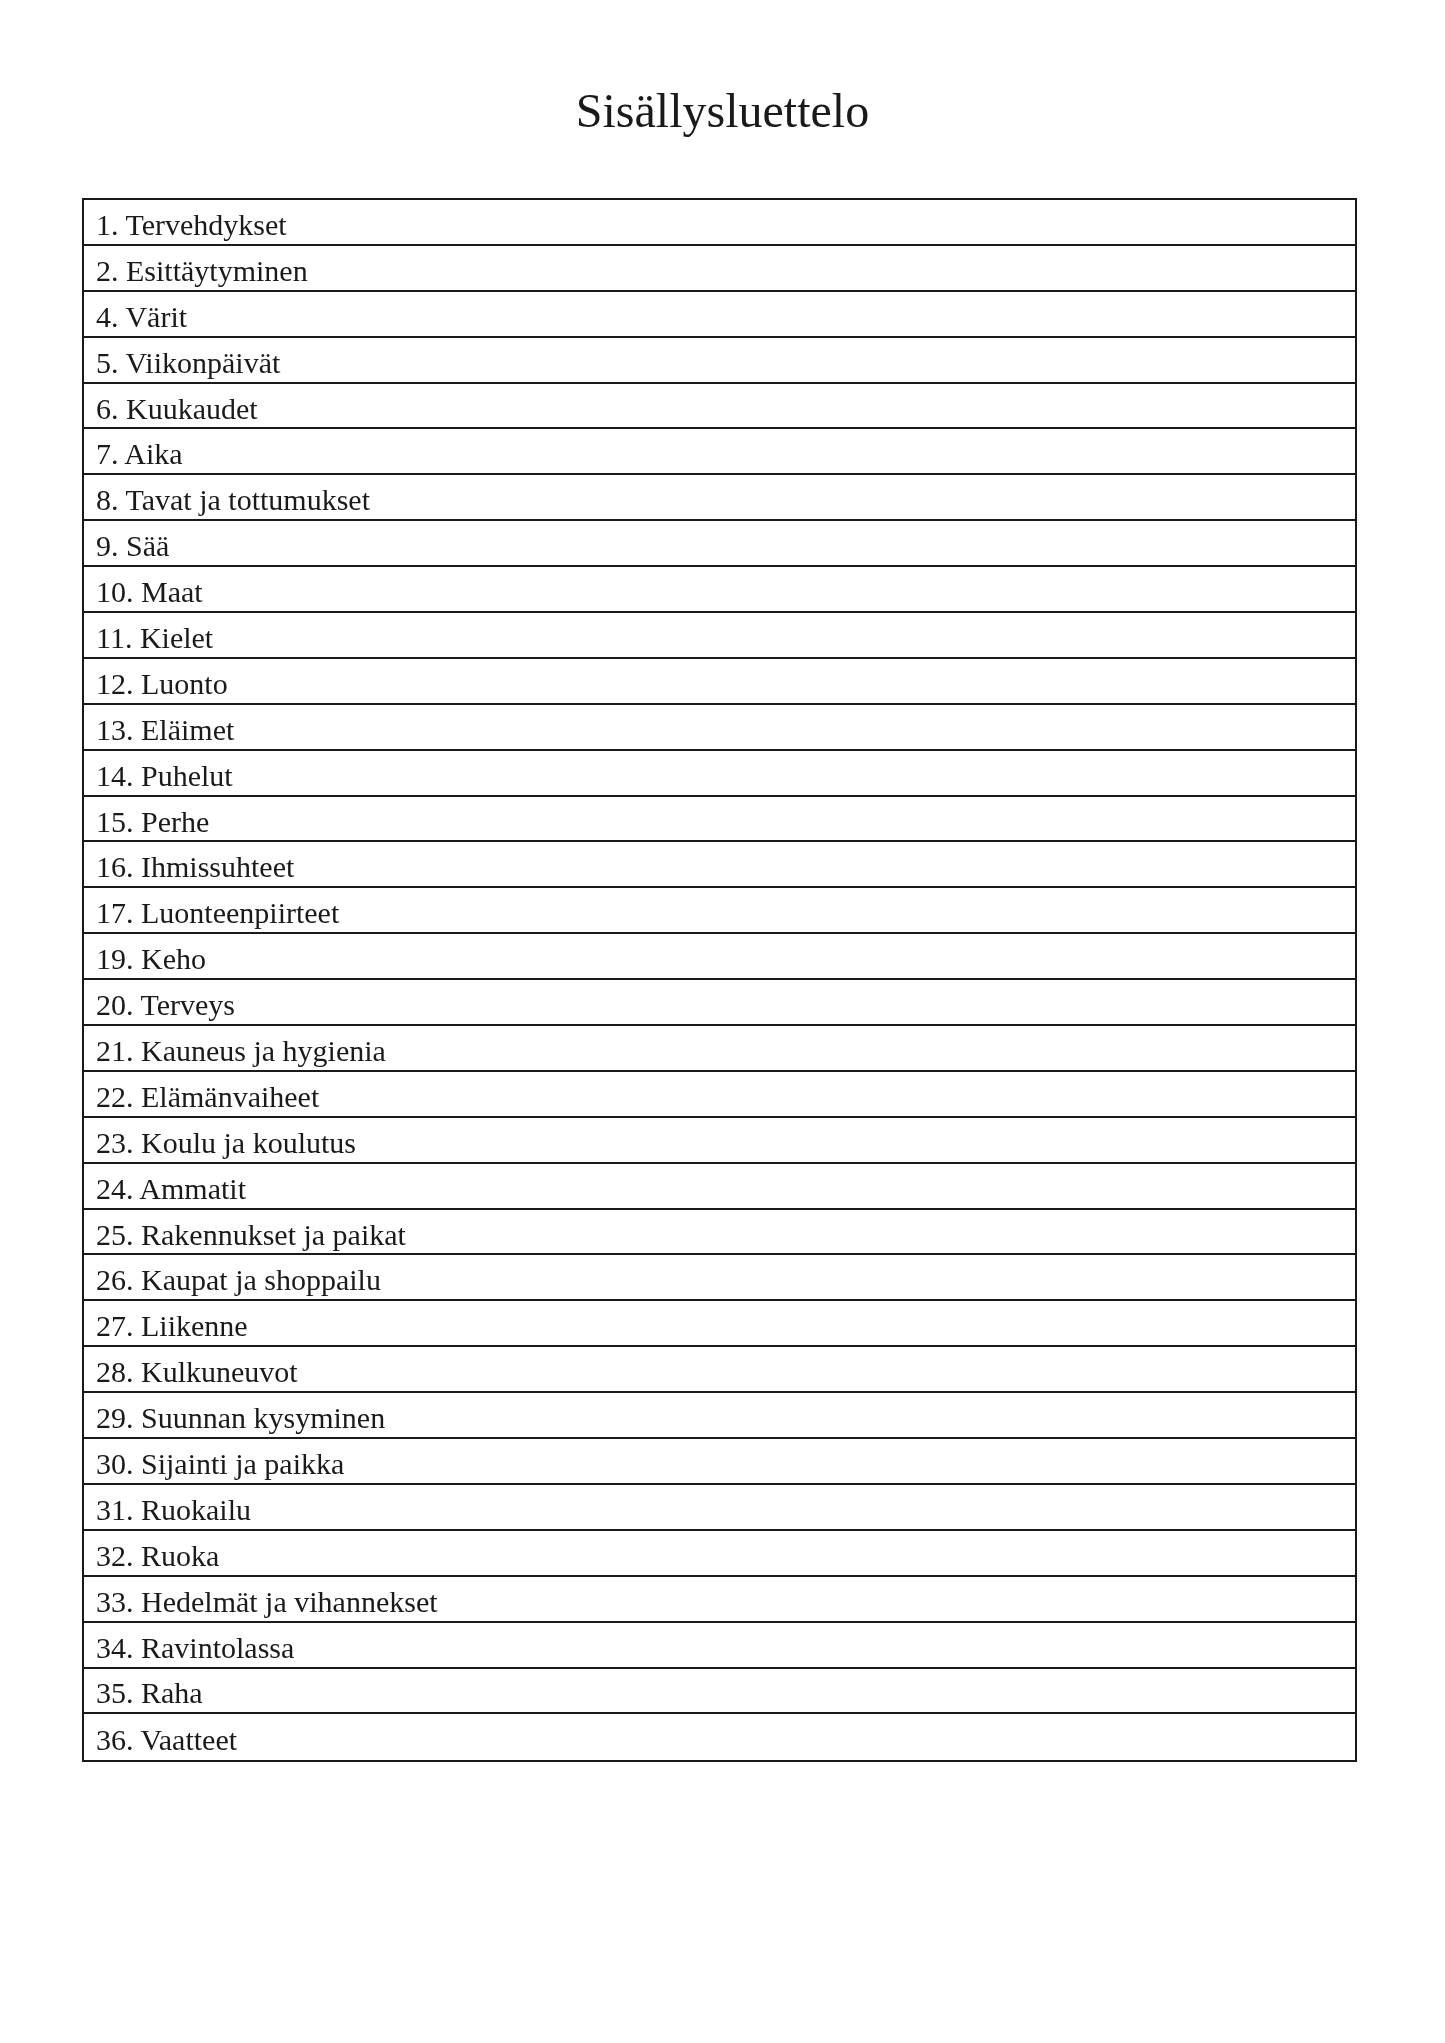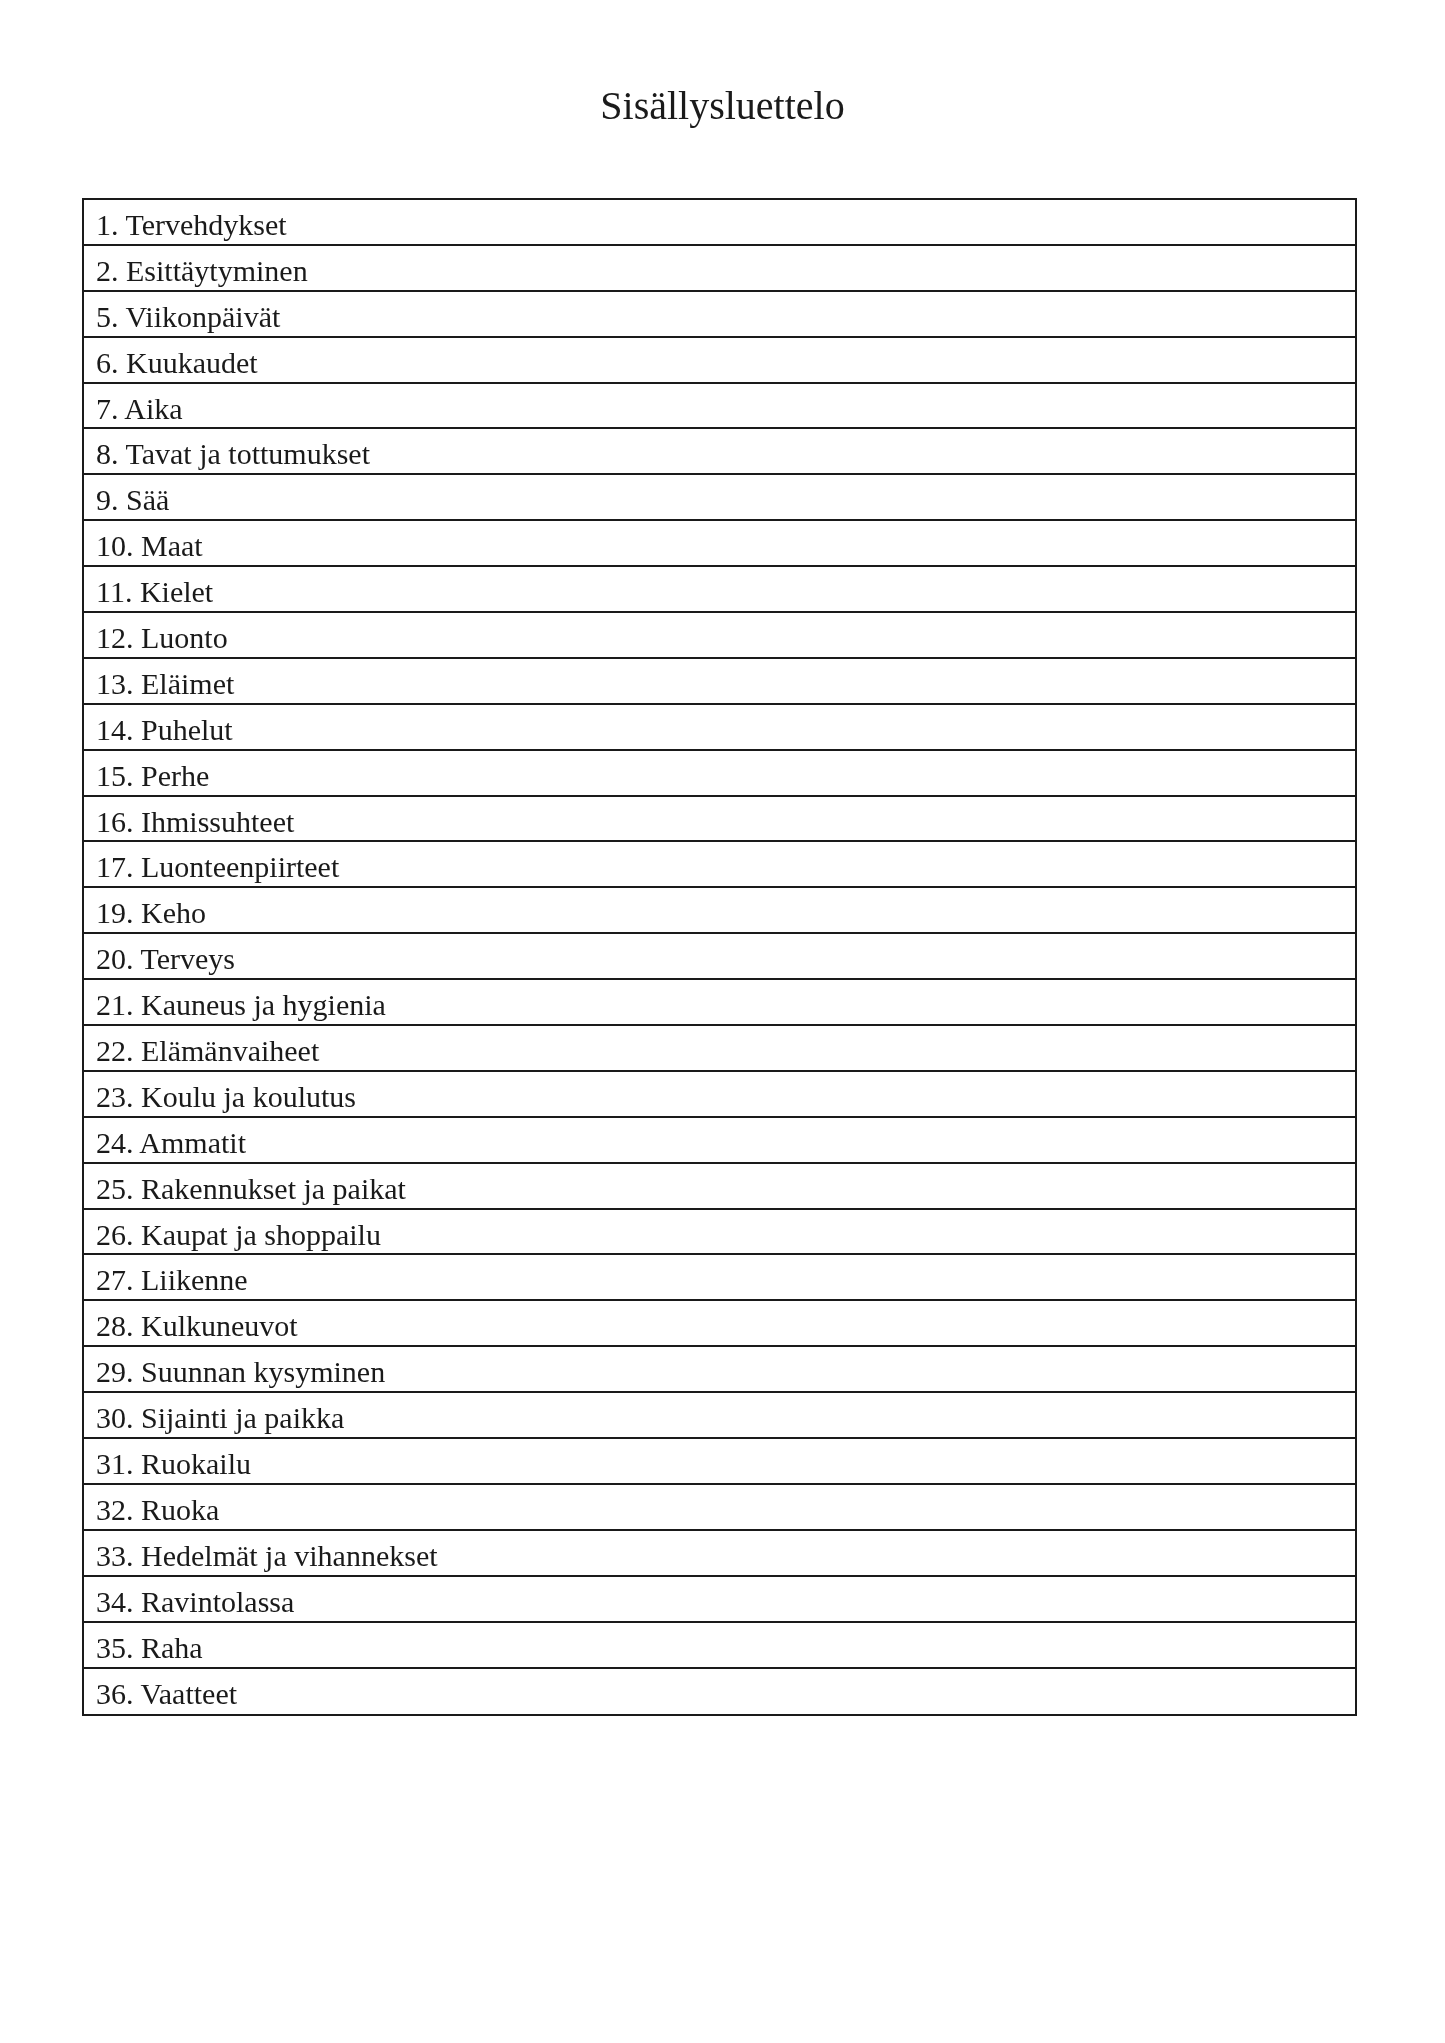--- a/index.html
+++ b/index.html
@@ -21,21 +21,21 @@
     width: 1445px;
     height: 2043px;
     background: var(--bg-color);
   }
   .title {
     position: absolute;
     top: 82px;
     left: 0;
     width: 1445px;
     text-align: center;
-    font-size: 40px;
+    font-size: 48px;
     line-height: 1.2;
     color: var(--text-color);
   }
   .toc {
     position: absolute;
     left: 82px;
     top: 198px;
     width: 1275px;
     border: 2px solid var(--border-color);
     background: var(--bg-color);
@@ -67,20 +67,23 @@
   <div class="toc">
   <div class="toc-row">
     <span class="toc-label">1. Tervehdykset</span>
   </div>
 
   <div class="toc-row">
     <span class="toc-label">2. Esittäytyminen</span>
   </div>
 
 
+  <div class="toc-row">
+    <span class="toc-label">4. Värit</span>
+  </div>
 
   <div class="toc-row">
     <span class="toc-label">5. Viikonpäivät</span>
   </div>
 
   <div class="toc-row">
     <span class="toc-label">6. Kuukaudet</span>
   </div>
 
   <div class="toc-row">

